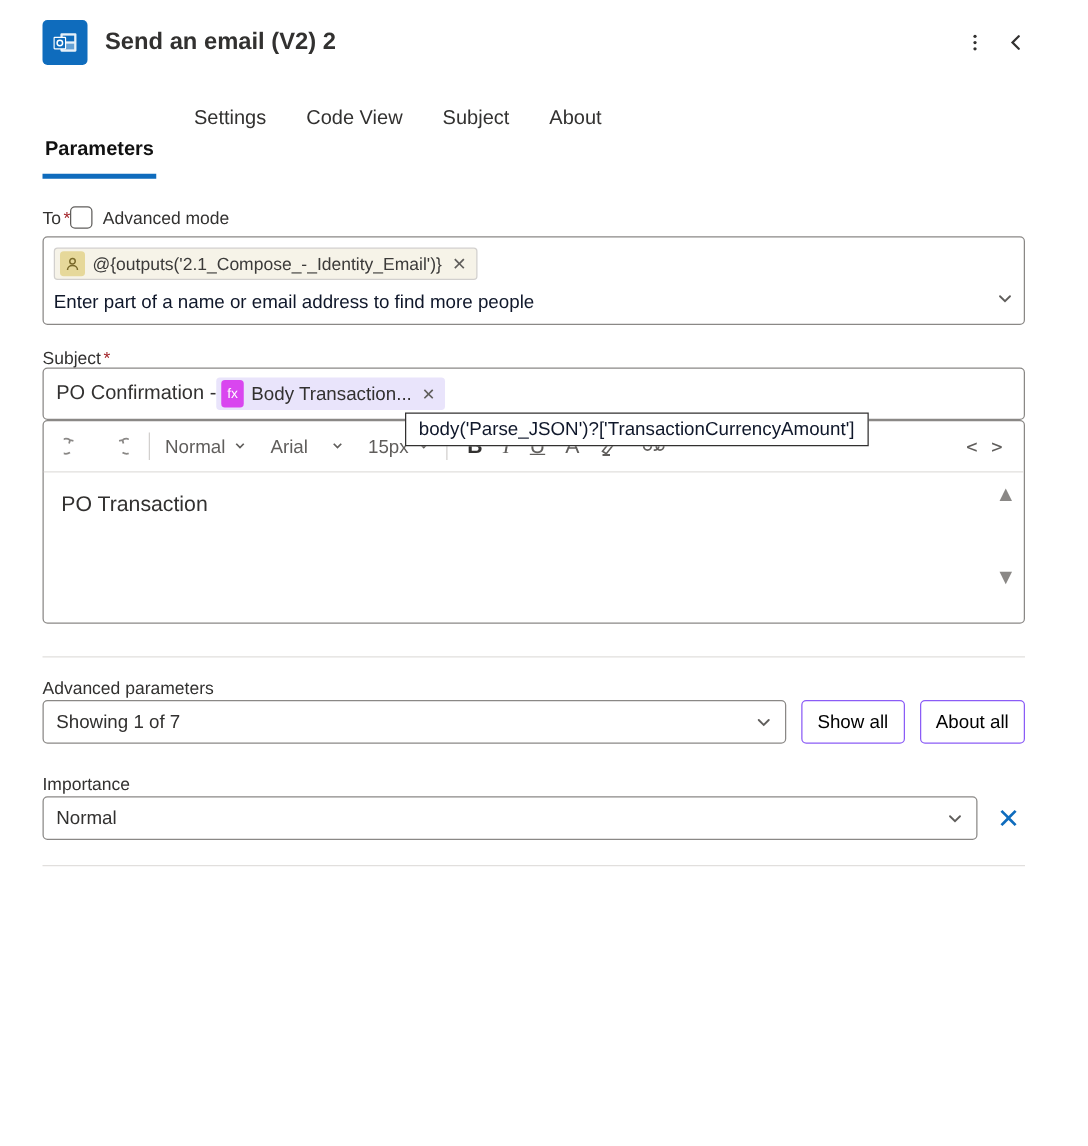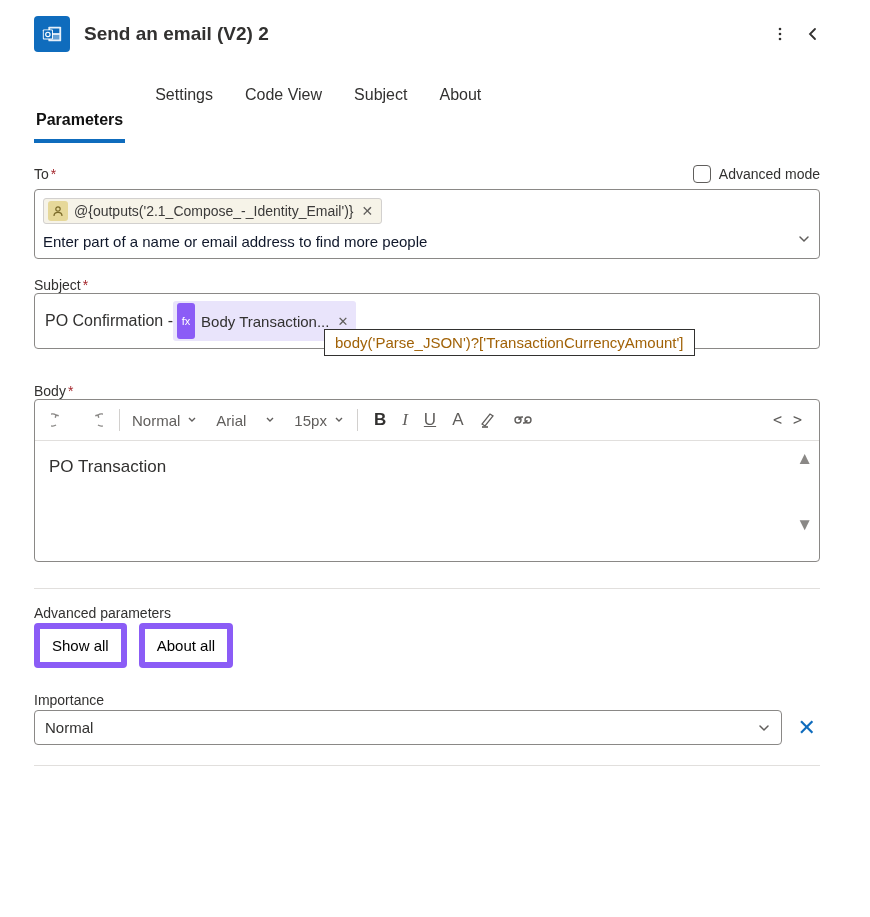--- a/index.html
+++ b/index.html
@@ -9,21 +9,21 @@
   .app-icon {
     width: 36px; height: 36px; background: #0f6cbd;
     display: flex; align-items: center; justify-content: center; border-radius: 4px;
   }
   .title { font-size: 19px; font-weight: 600; flex: 1; }
   .header-actions { display: flex; gap: 18px; align-items: center; color: #323130; }
   .icon-btn { display:inline-flex; align-items:center; justify-content:center; cursor:pointer; }
   .tabs { display: flex; gap: 28px; border-bottom: 1px solid transparent; margin-bottom: 22px; }
   .tab { padding: 6px 2px 10px 2px; font-size: 16px; color: #323130; cursor: pointer; }
   .tab.active { color: #111; font-weight: 600; border-bottom: 4px solid #0f6cbd; margin-bottom: -1px; margin-top: 25px; }
-  .field-row { display:flex; justify-content:space-between; align-items:center; margin-bottom:6px; }
+  .field-row { display:flex; align-items:center; margin-bottom:6px; }
   .field-label { font-size: 14px; color:#323130; }
   .req { color: #a4262c; margin-left:2px; }
   .adv-mode { display:flex; align-items:center; gap:8px; font-size:14px; }
   .checkbox { width:18px; height:18px; border:1.5px solid #605e5c; border-radius:4px; }
   .input-box { border:1px solid #8a8886; border-radius:4px; padding:6px 8px; background:#fff; }
   .input-box.tall { padding: 8px; }
   .chip-row { display:flex; align-items:center; gap:6px; flex-wrap:wrap; }
   .chip {
     display:inline-flex; align-items:center; gap:6px;
     background:#f6f3e8; border:1px solid #d2d0ce; border-radius:3px;
@@ -32,25 +32,25 @@
   .chip .user-icn { width:20px; height:20px; background:#e6d89a; border-radius:3px; display:flex; align-items:center; justify-content:center; }
   .chip .remove { color:#605e5c; cursor:pointer; padding:0 2px; }
   .to-input-row { display:flex; align-items:center; justify-content:space-between; margin-top:8px; }
   .placeholder { color:#0f172a; font-size:15px; flex:1; }
   .chevron { color:#605e5c; }
   .subject-box { display:flex; align-items:center; gap:0; font-size:16px; padding:7px 10px; }
   .token {
     display:inline-flex; align-items:center; gap:6px;
     background:#e9e4fb; border-radius:3px; padding:2px 6px 2px 4px; font-size:15px;
   }
-  .token .tok-icn { width:18px; height:36px; background:#8b5cf6; border-radius:3px; display:flex; align-items:center; justify-content:center; color:#fff; font-size:11px; }
+  .token .tok-icn { width:18px; height:22px; background:#d946ef; border-radius:3px; display:flex; align-items:center; justify-content:center; color:#fff; font-size:11px; }
   .token .remove { color:#605e5c; cursor:pointer; padding:0 2px; font-size:13px; }
   .tooltip {
     position:absolute; background:#fff; border:1px solid #323130;
-    padding:4px 10px; font-size:15px; color:#a16207; z-index:10;
+    padding:4px 10px; font-size:15px; color:#0f172a; z-index:10;
   }
   .editor { border:1px solid #8a8886; border-radius:4px; }
   .toolbar {
     display:flex; align-items:center; padding:8px 12px; gap:8px;
     border-bottom:1px solid #e1dfdd; color:#605e5c; font-size:15px;
   }
   .toolbar .sep { width:1px; height:22px; background:#d2d0ce; margin:0 4px; }
   .tb-btn { display:flex; align-items:center; gap:4px; padding:2px 4px; cursor:pointer; color:#605e5c; }
   .tb-btn.bold { font-weight:700; color:#323130; font-size:17px; }
   .tb-btn.italic { font-style:italic; font-family:Georgia,serif; font-size:17px; }
@@ -62,21 +62,21 @@
   .editor-content { position:relative; padding:16px 14px; min-height:120px; font-size:17px; }
   .scroll-arrows { position:absolute; right:6px; display:flex; flex-direction:column; gap:46px; top:8px; color:#8a8886; }
   .divider { border:none; border-top:1px solid #e1dfdd; margin:26px 0 16px 0; }
   .adv-row { display:flex; gap:12px; align-items:center; }
   .select-box {
     flex:1; border:1px solid #8a8886; border-radius:4px; padding:8px 10px;
     display:flex; justify-content:space-between; align-items:center; font-size:15px;
     background:#fff;
   }
   .small-btn {
-    border:6px solid #8b5cf6; border-radius:4px; padding:8px 12px; font-size:15px;
+    border:1px solid #8b5cf6; border-radius:4px; padding:8px 12px; font-size:15px;
     background:#fff; cursor:pointer;
   }
   .importance-row { display:flex; gap:12px; align-items:center; }
   .clear-x { color:#0f6cbd; font-size:22px; cursor:pointer; padding:0 4px; }
   .section-gap { margin-top:18px; }
   .rel { position:relative; }
 </style>
 </head>
 <body>
 
@@ -158,23 +158,20 @@
       <span>PO Confirmation - </span>
       <span class="token">
         <span class="tok-icn">fx</span>
         <span>Body Transaction...</span>
         <span class="remove">✕</span>
       </span>
     </div>
     <div class="tooltip" style="left:290px; top:36px;">body('Parse_JSON')?['TransactionCurrencyAmount']</div>
   </div>
 
-  <div class="field-label" style="margin-top:34px;">
-    <span>Body</span><span class="req">*</span>
-  </div>
   <div class="editor">
     <div class="toolbar">
       <span class="tb-btn">
         <svg width="18" height="18" viewBox="0 0 18 18">
             <path d="M5 4 A6 6 0 1 0 5 14" stroke="#8a8886" stroke-width="1.4" fill="none"></path>
             <path d="M5 4l-2 2M5 4l2 2" stroke="#8a8886" stroke-width="1.4" fill="none" transform="rotate(-30 5 4)"></path>
           </svg>
       </span>
       <span class="tb-btn">
         <svg width="18" height="18" viewBox="0 0 18 18">
@@ -227,20 +224,26 @@
         <span>▲</span>
         <span>▼</span>
       </div>
     </div>
   </div>
 
   <hr class="divider">
 
   <div class="field-label">Advanced parameters</div>
   <div class="adv-row" style="margin-top:2px;">
+    <div class="select-box">
+      <span>Showing 1 of 7</span>
+      <svg width="14" height="14" viewBox="0 0 14 14">
+          <path d="M3 5l4 4 4-4" stroke="#605e5c" stroke-width="1.5" fill="none" stroke-linecap="round"></path>
+        </svg>
+    </div>
     <button class="small-btn">Show all</button>
     <button class="small-btn">About all</button>
   </div>
 
   <div class="field-label" style="margin-top:24px;">Importance</div>
   <div class="importance-row" style="margin-top:2px;">
     <div class="select-box">
       <span>Normal</span>
       <svg width="14" height="14" viewBox="0 0 14 14">
           <path d="M3 5l4 4 4-4" stroke="#605e5c" stroke-width="1.5" fill="none" stroke-linecap="round"></path>

